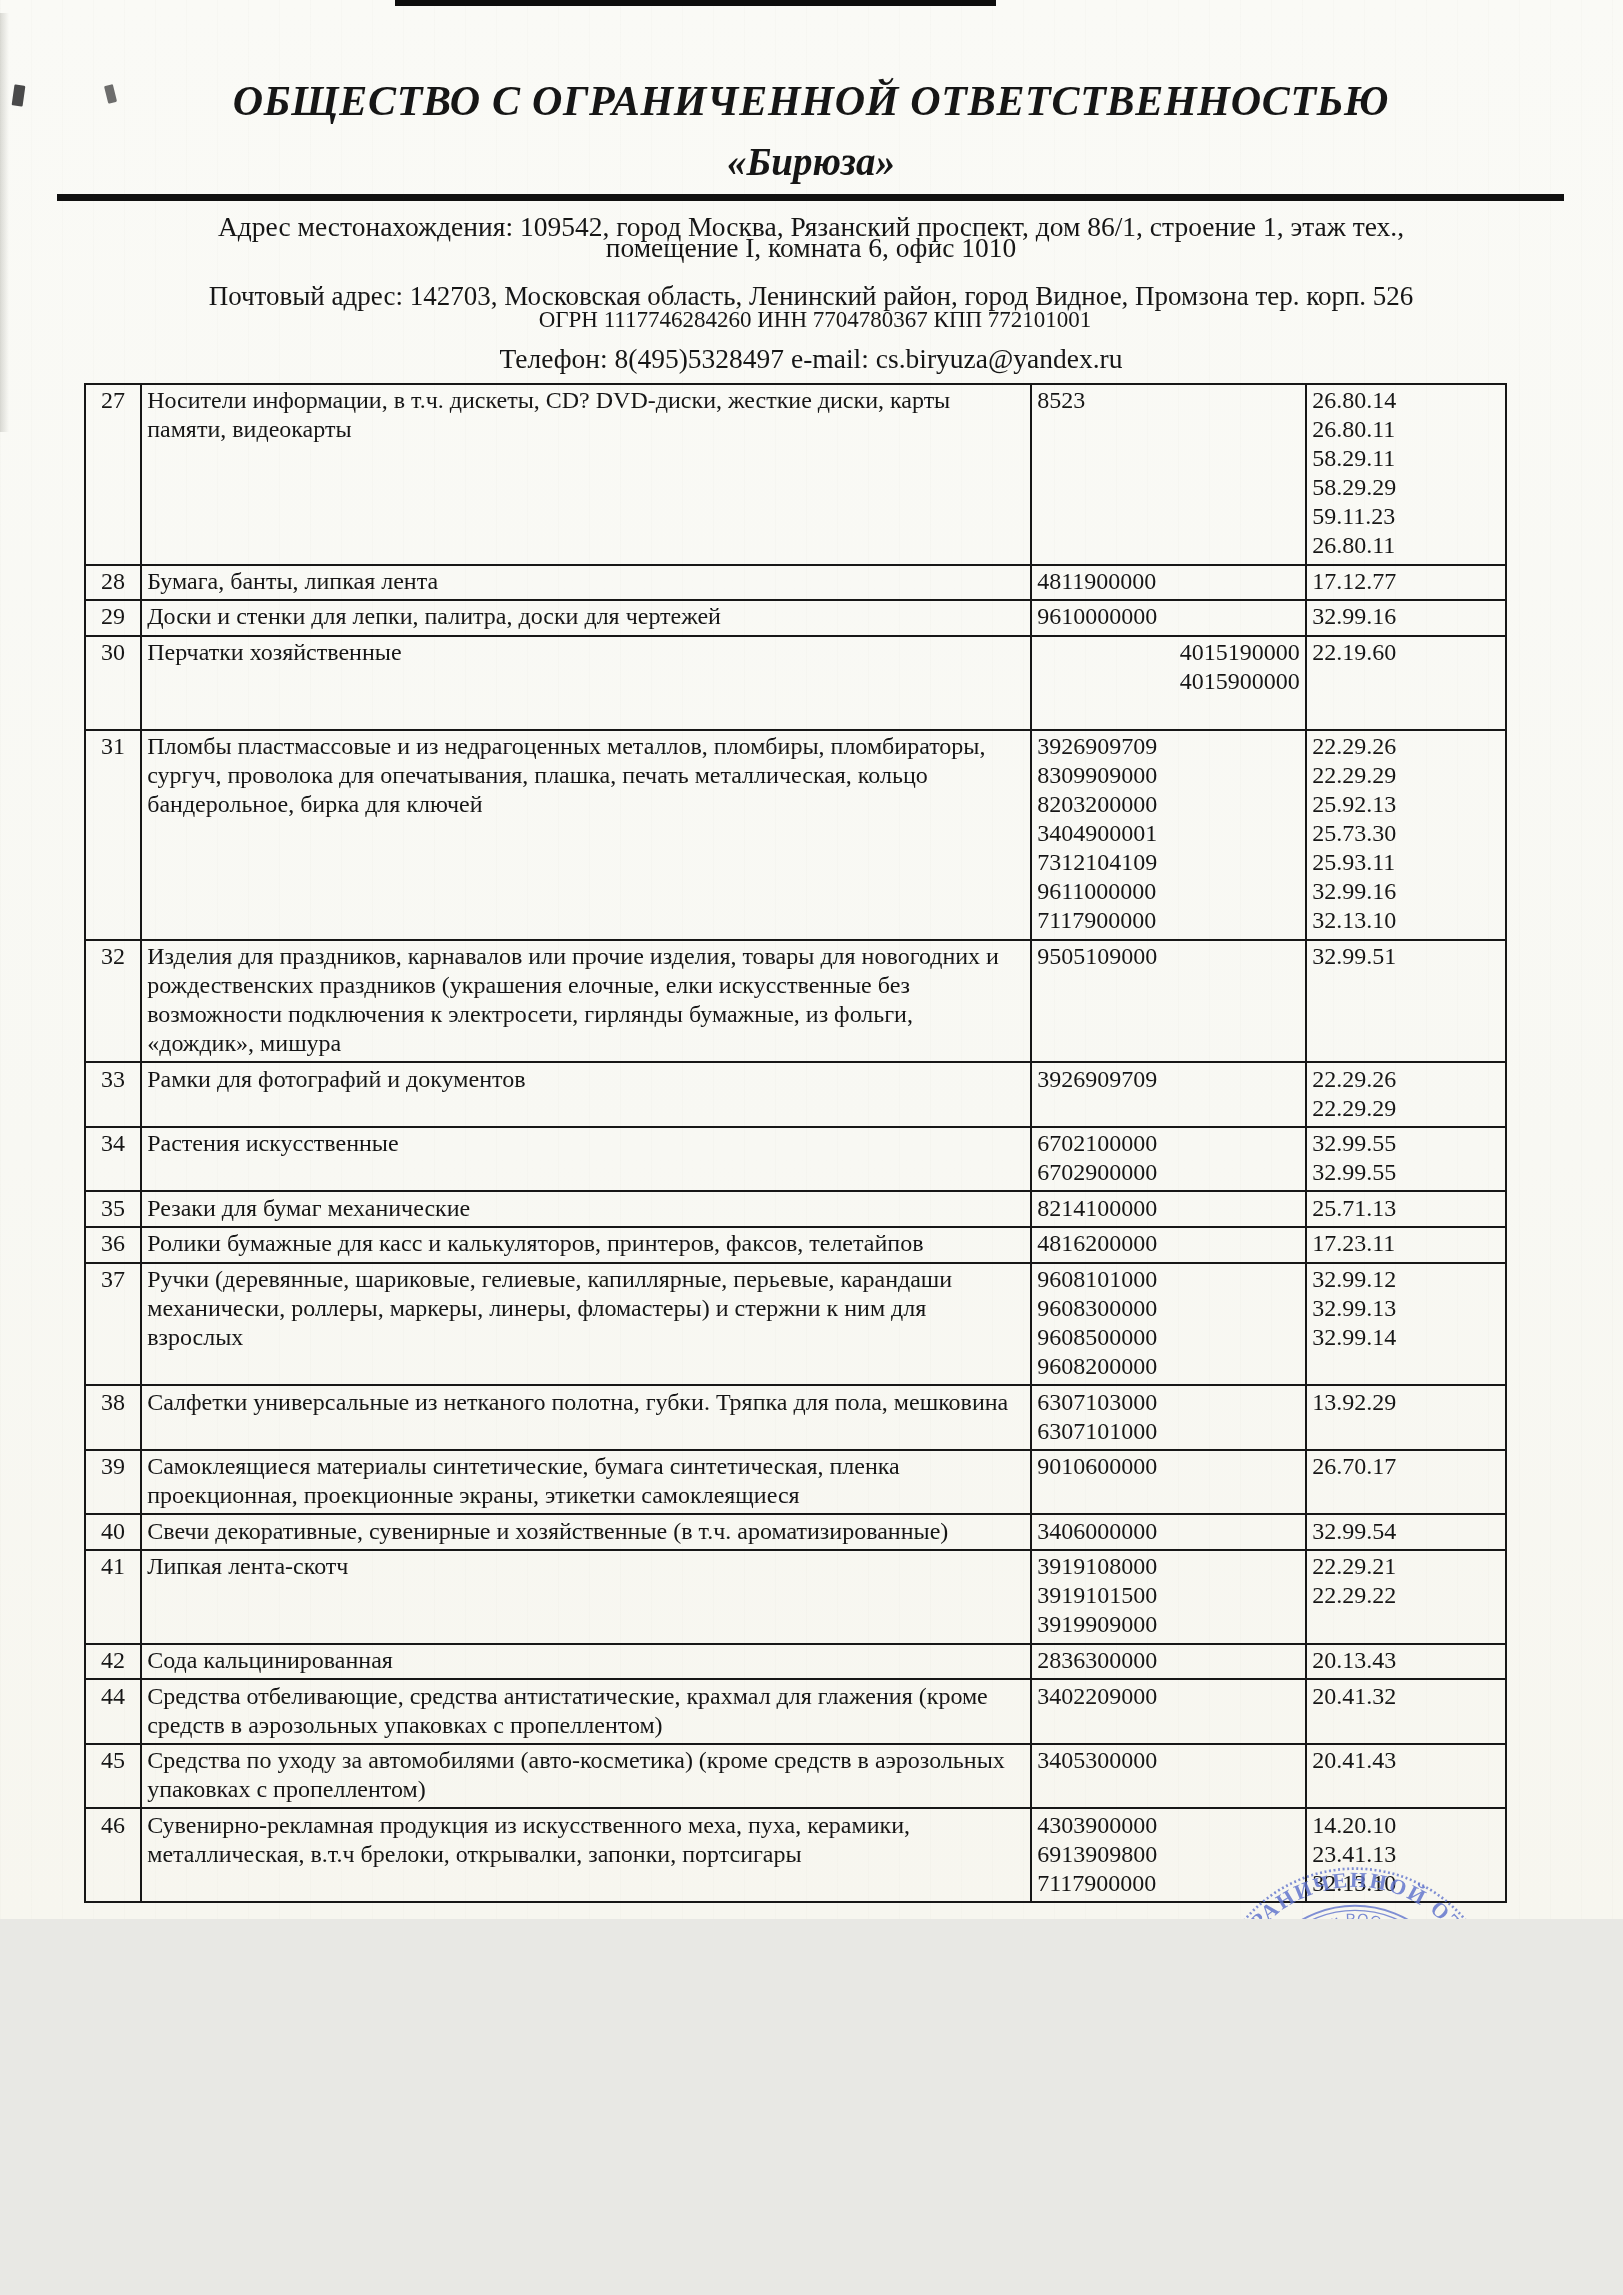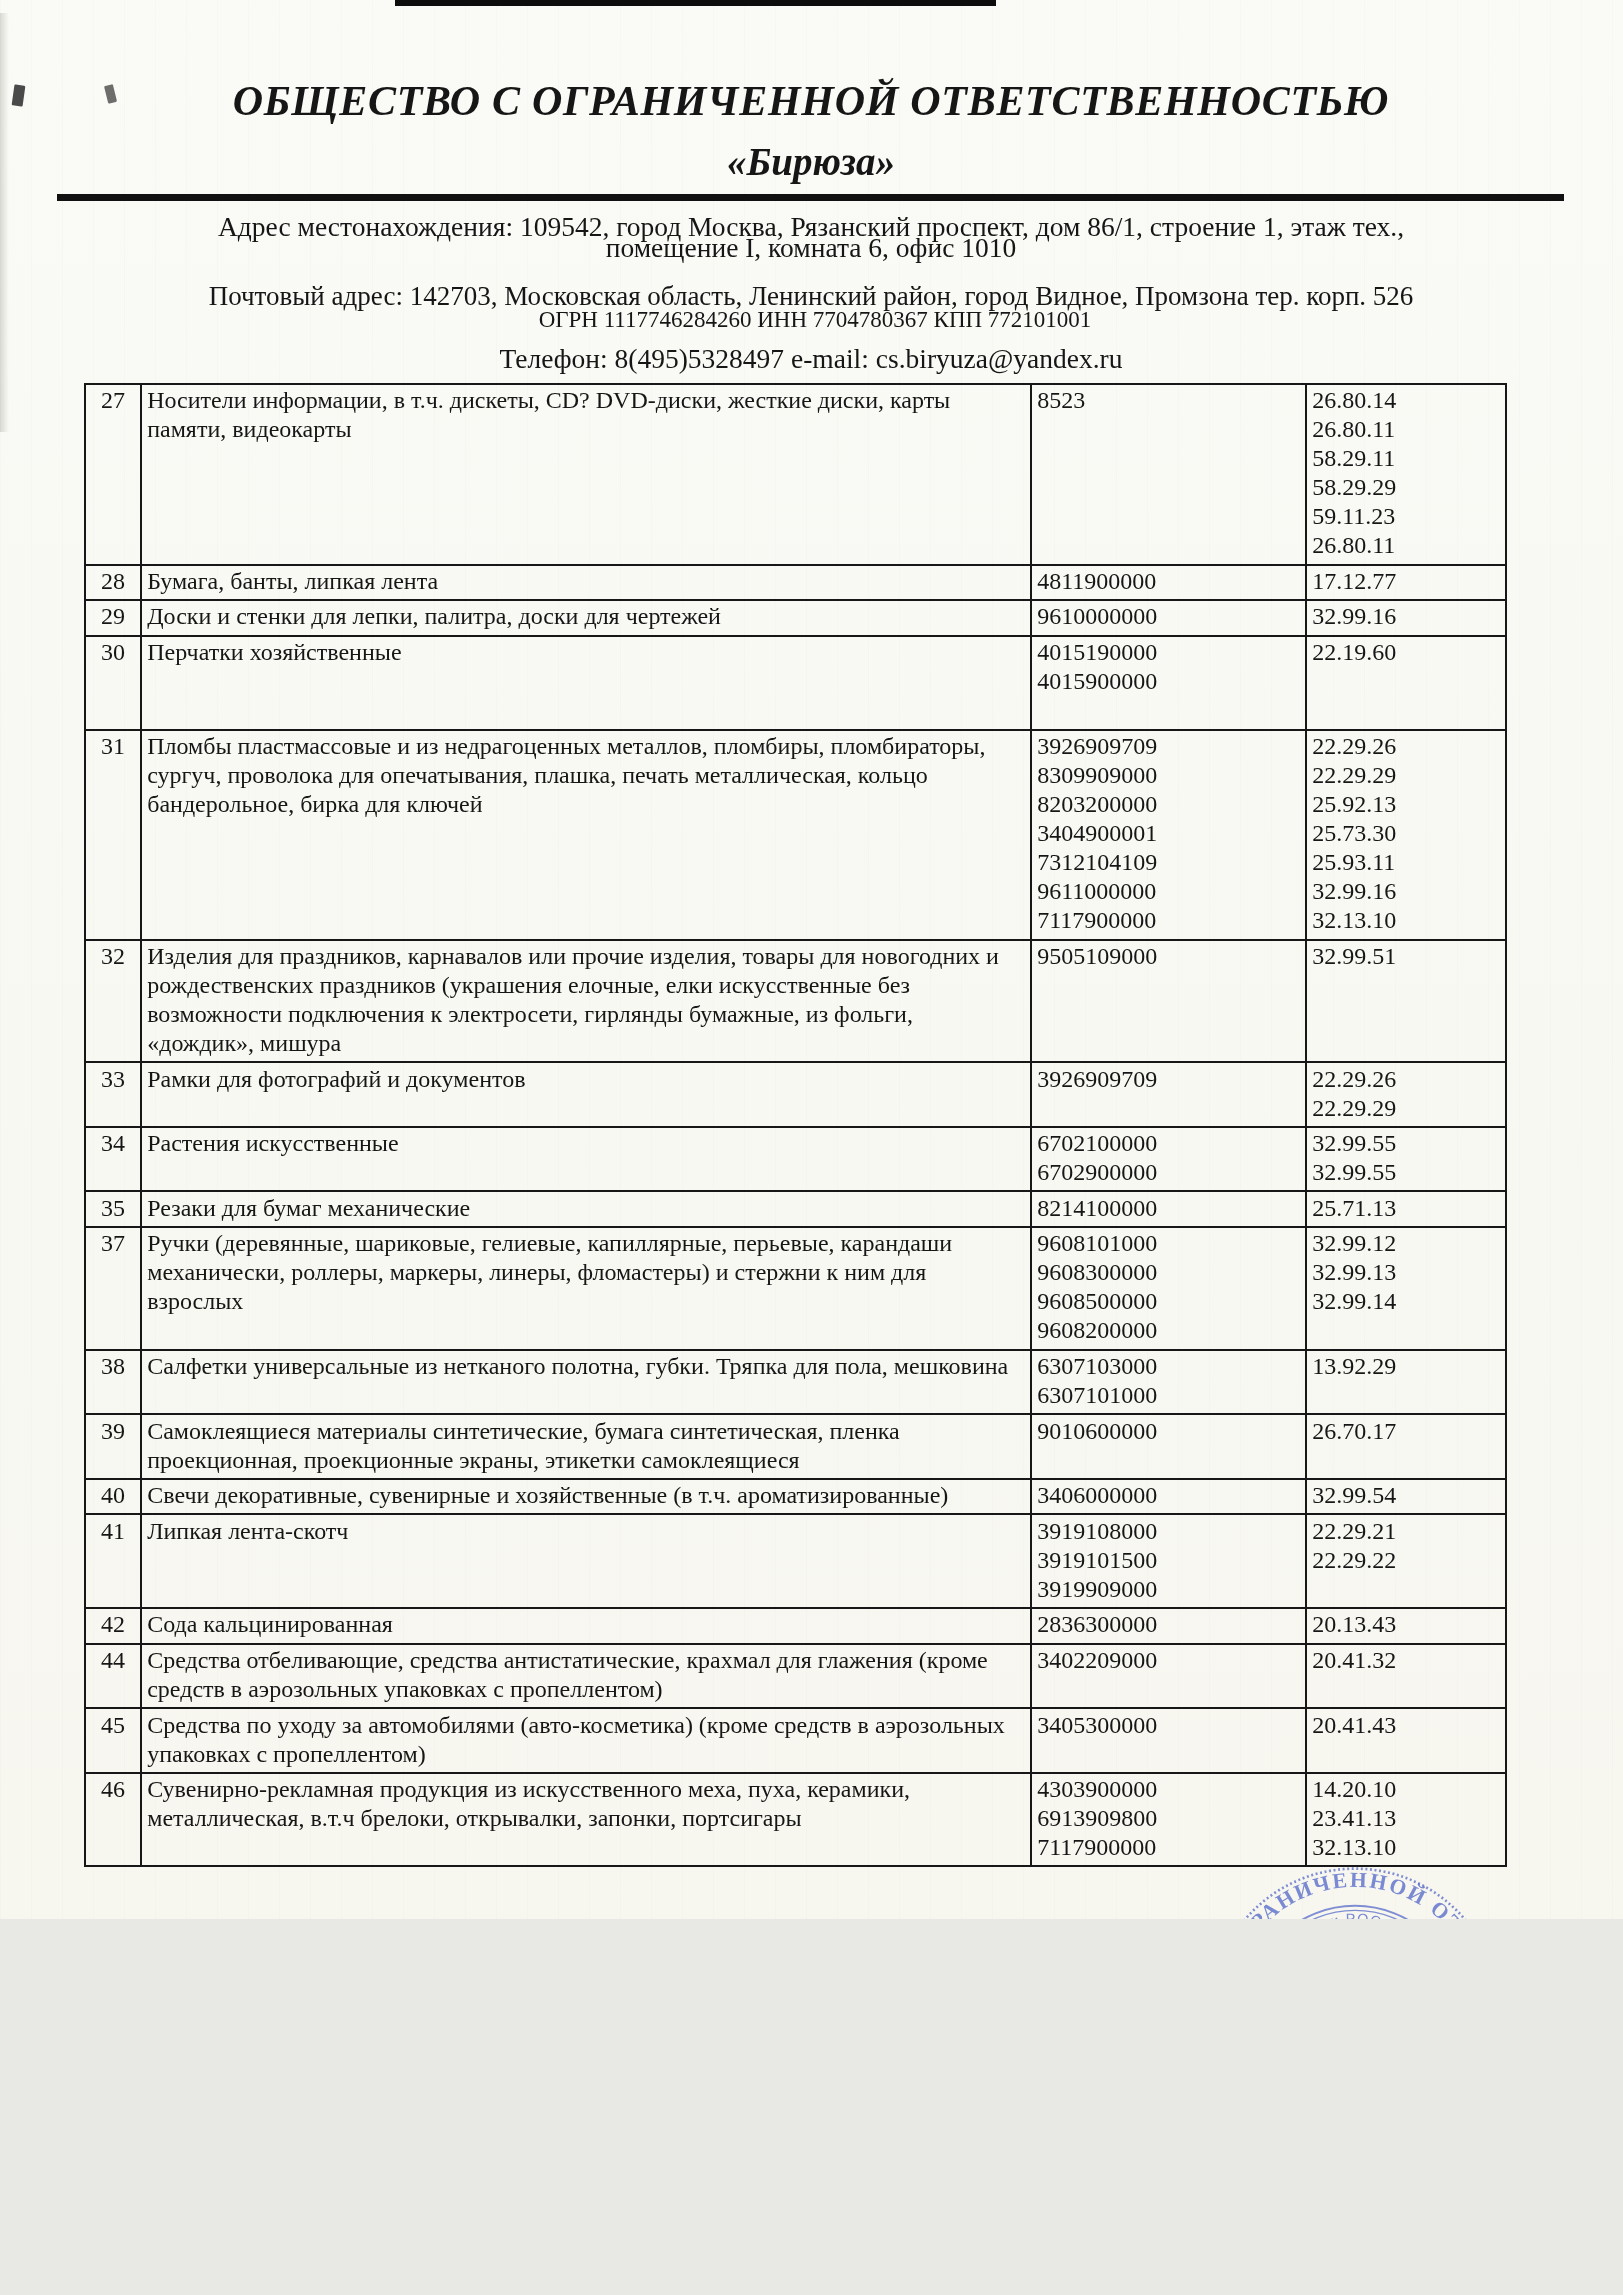--- a/index.html
+++ b/index.html
@@ -126,21 +126,21 @@
           <td class="codes">
             <span class="ln">9610000000</span>
           </td>
           <td class="okpd">
             <span class="ln">32.99.16</span>
           </td>
         </tr>
         <tr>
           <td class="num">30</td>
           <td class="desc">Перчатки хозяйственные</td>
-          <td class="codes" style="padding-bottom: 33px;">
+          <td class="codes" style="padding-bottom: 33px; text-align: right;">
             <span class="ln">4015190000</span>
             <span class="ln">4015900000</span>
           </td>
           <td class="okpd" style="padding-bottom: 33px;">
             <span class="ln">22.19.60</span>
           </td>
         </tr>
         <tr>
           <td class="num">31</td>
           <td class="desc">Пломбы пластмассовые и из недрагоценных металлов, пломбиры, пломбираторы, сургуч, проволока для опечатывания, плашка, печать металлическая, кольцо бандерольное, бирка для ключей</td>
@@ -197,20 +197,30 @@
           </td>
         </tr>
         <tr>
           <td class="num">35</td>
           <td class="desc">Резаки для бумаг механические</td>
           <td class="codes">
             <span class="ln">8214100000</span>
           </td>
           <td class="okpd">
             <span class="ln">25.71.13</span>
+          </td>
+        </tr>
+        <tr>
+          <td class="num">36</td>
+          <td class="desc">Ролики бумажные для касс и калькуляторов, принтеров, факсов, телетайпов</td>
+          <td class="codes">
+            <span class="ln">4816200000</span>
+          </td>
+          <td class="okpd">
+            <span class="ln">17.23.11</span>
           </td>
         </tr>
         <tr>
           <td class="num">37</td>
           <td class="desc">Ручки (деревянные, шариковые, гелиевые, капиллярные, перьевые, карандаши механически, роллеры, маркеры, линеры, фломастеры) и стержни к ним для взрослых</td>
           <td class="codes">
             <span class="ln">9608101000</span>
             <span class="ln">9608300000</span>
             <span class="ln">9608500000</span>
             <span class="ln">9608200000</span>

